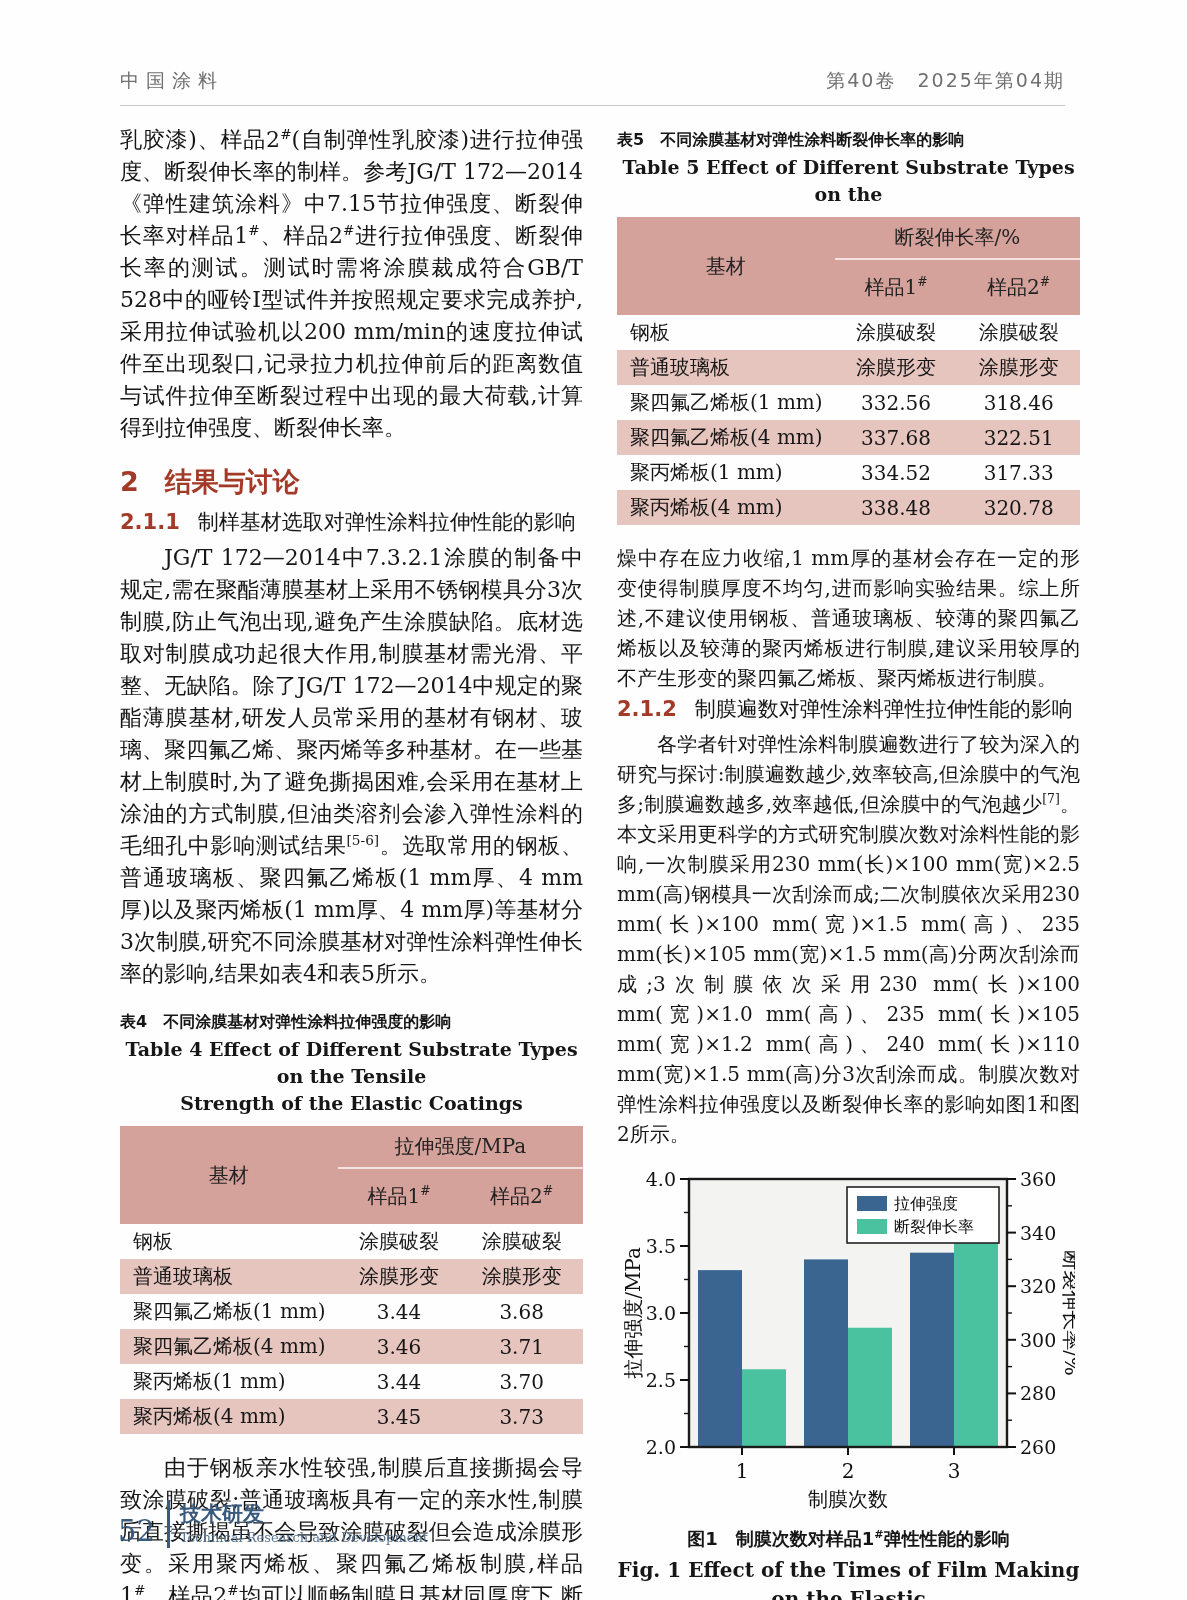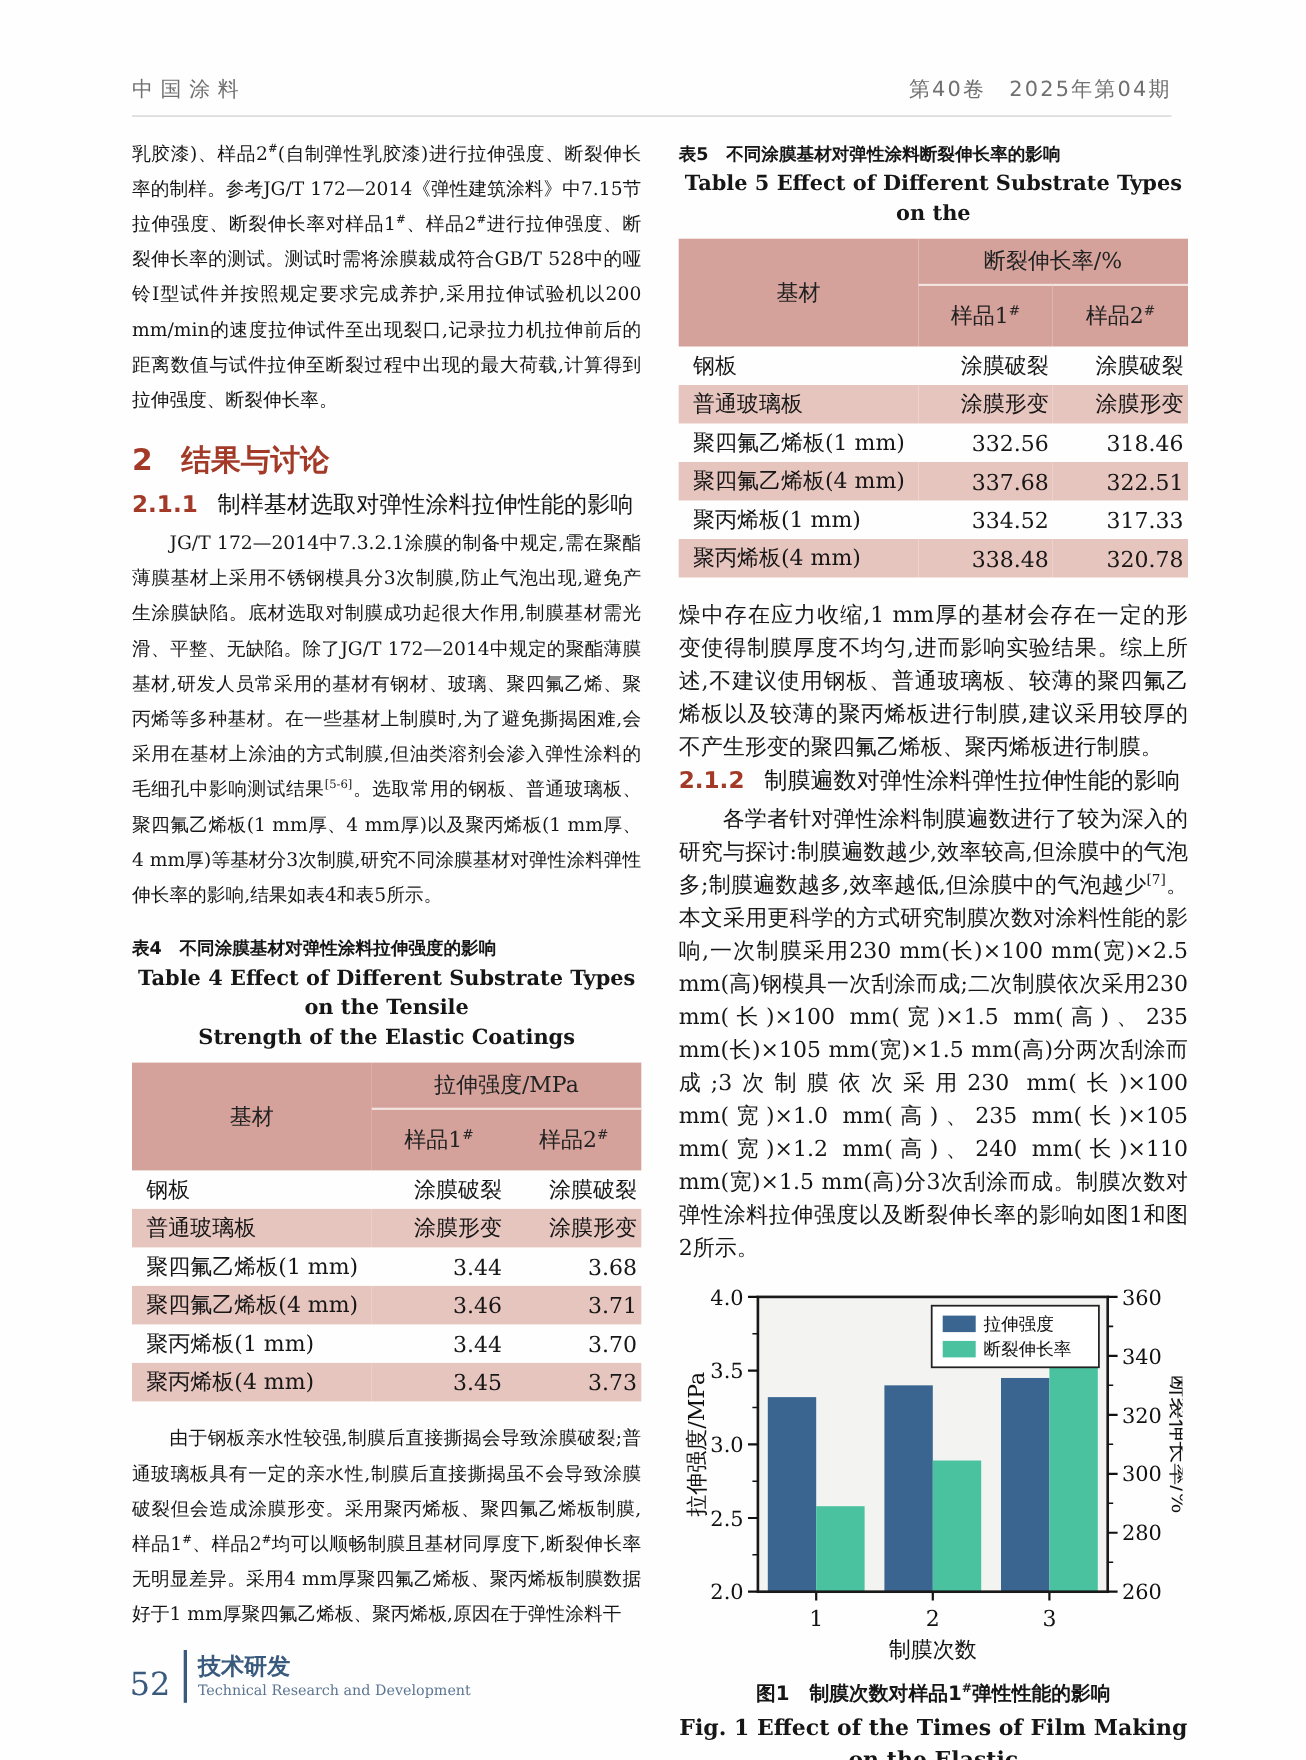--- a/index.html
+++ b/index.html
@@ -21,21 +21,21 @@
     padding-bottom:11px;border-bottom:1px solid #c9c9c9;
     font-family:"DejaVu Sans","Liberation Sans",sans-serif;font-size:19px;color:#707070;
   }
   .journal{letter-spacing:7px;}
   .issue{letter-spacing:2px;}
 
   
   .columns{position:absolute;top:124px;left:120px;display:flex;gap:34px;}
   .col{width:463px;}
   p.body{margin:0;text-align:justify;}
-  .lcol p.body{font-size:17px;line-height:32px;}
+  .lcol p.body{font-size:22px;line-height:32px;}
   .rcol p.body{font-size:20px;line-height:30px;}
   p.indent{text-indent:2em;}
 
   
   h2.sec{
     font-family:"DejaVu Sans","Liberation Sans",sans-serif;color:var(--heading-red);
     font-size:27px;font-weight:700;margin:20px 0 8px 0;
   }
   h2.sec .num{margin-right:26px;}
   h3.sec{
@@ -58,39 +58,39 @@
   }
   .tbl-title-en{font-weight:700;font-size:19px;text-align:center;line-height:27px;}
   table.data{width:100%;border-collapse:collapse;margin-top:9px;font-size:20px;}
   table.data th{
     background:var(--table-header-pink);font-weight:400;color:#222;
     text-align:center;padding:0;
   }
   table.data th.subst{width:47%;}
   table.data th.grp{height:42px;border-bottom:2px solid #f3e4e1;}
   table.data tr.subrow th{height:56px;}
-  table.data td{height:35px;text-align:right;padding:0 4px;}
+  table.data td{height:35px;text-align:center;padding:0 4px;}
   table.data td.sub{text-align:left;padding-left:13px;}
   table.data tr.stripe{background:var(--table-stripe-pink);}
 
   
   .chart-wrap{margin-top:14px;}
   .chart-wrap svg{display:block;margin:0 auto;}
   .fig-cap-cn{
     font-family:"DejaVu Sans","Liberation Sans",sans-serif;font-weight:700;
     font-size:18px;text-align:center;margin-top:12px;
   }
   .fig-cap-en{font-weight:700;font-size:20px;text-align:center;line-height:29px;margin-top:5px;}
 
   
   .page-footer{position:absolute;left:118px;top:1500px;display:flex;align-items:flex-end;}
   .page-footer .pagenum{font-size:29px;color:var(--footer-blue);margin-right:12px;}
   .page-footer .divider{width:3px;height:48px;background:var(--footer-blue);margin-right:10px;}
   .page-footer .fsec .cn{
-    font-family:Liberation Sans, sans-serif;font-weight:700;
+    font-family:Liberation Mono, monospace;font-weight:700;
     font-size:21px;color:var(--footer-blue);line-height:24px;
   }
   .page-footer .fsec .en{font-size:13px;color:#5b7491;line-height:20px;}
 </style>
 </head>
 <body>
 
 <div class="page">
 
   <header class="page-header">

